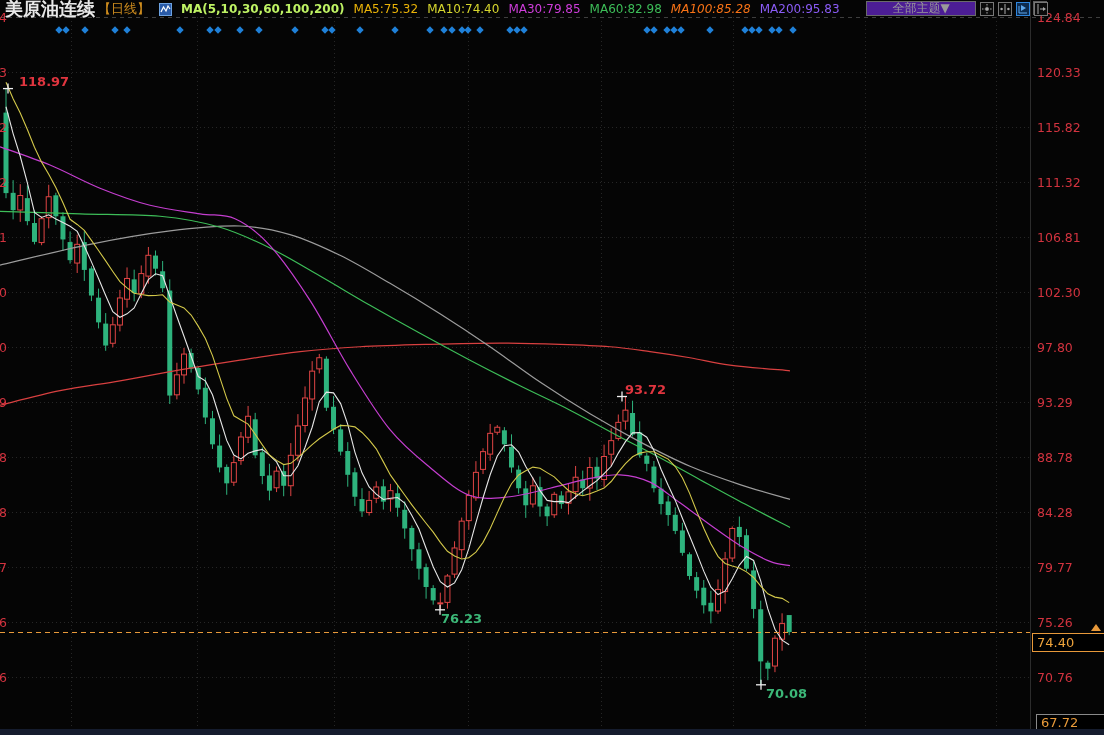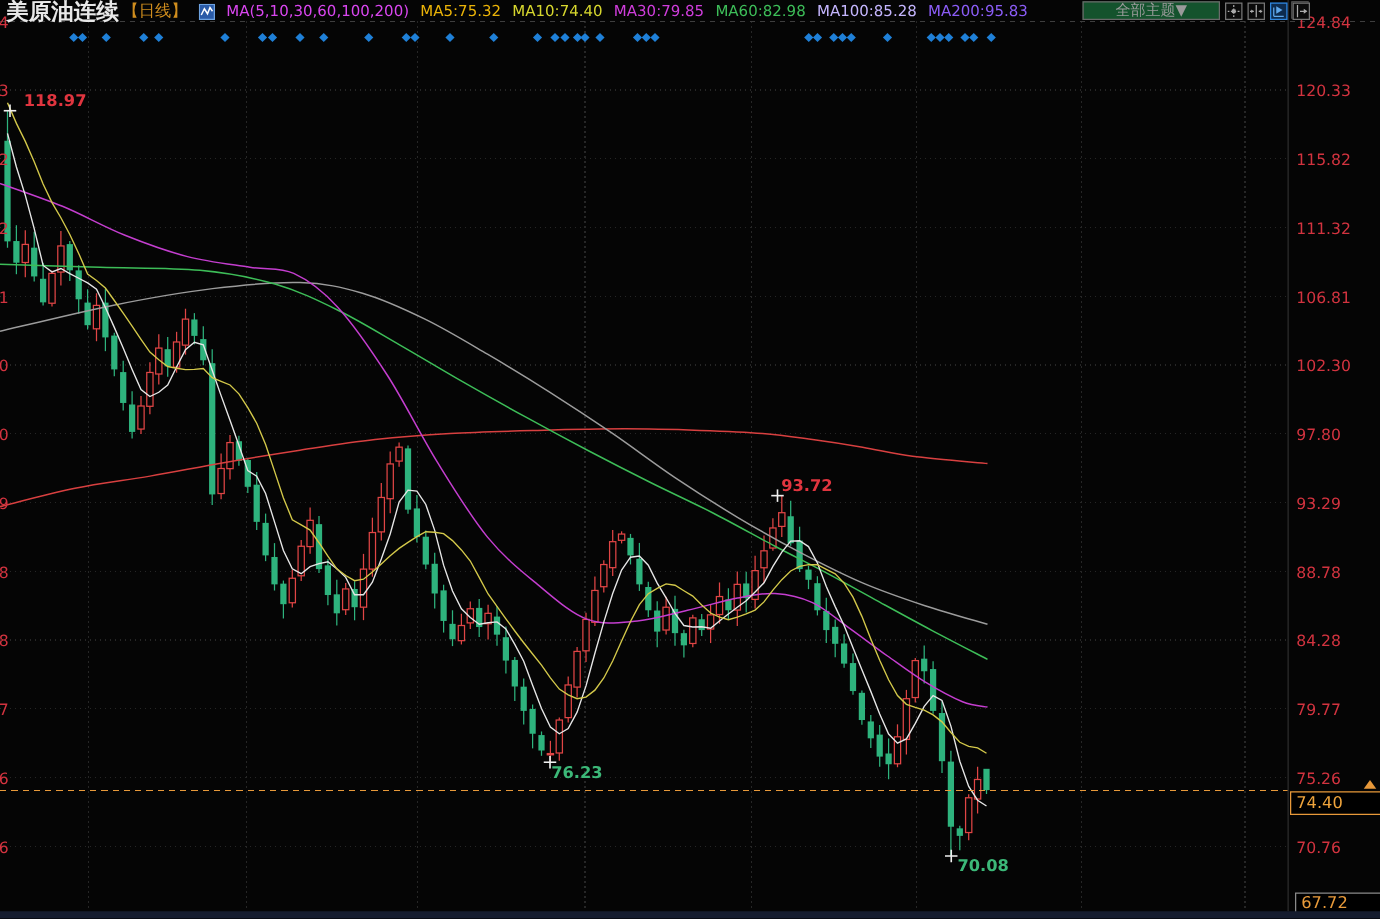--- a/index.html
+++ b/index.html
@@ -3,26 +3,26 @@
 <meta charset="utf-8">
 <style>
   html,body{margin:0;padding:0;background:#000;}
   #stage{position:relative;width:1104px;height:735px;background:#050505;overflow:hidden;
          font-family:"DejaVu Sans","Liberation Sans",sans-serif;}
   
   #header{position:absolute;left:5px;top:1px;height:16px;display:flex;align-items:center;gap:9px;
           font-size:12px;white-space:nowrap;z-index:5;}
   .sym{color:#e8e8e8;font-weight:bold;font-size:18px;}
   .period{color:#cf8d1e;font-size:13px;text-align:center;}
-  .maf{color:#d946ef;}
+  .maf{color:#bef264;font-weight:bold;}
   .ma-item{font-size:12px;}
   .hicon{width:13px;height:13px;display:inline-block;}
   
   #toolbar{position:absolute;left:866px;top:1px;display:flex;align-items:center;gap:4px;z-index:6;}
-  #themes{width:108px;height:13px;border:1px solid #6a6a6a;background:#14532d;color:#9a9a9a;
+  #themes{width:108px;height:13px;border:1px solid #6a6a6a;background:#4c1d95;color:#9a9a9a;
           font-size:12px;line-height:13px;text-align:center;cursor:pointer;}
   .tbtn{width:14px;height:14px;border:1px solid #777;background:#0a0a0a;padding:0;margin:0;
         display:flex;align-items:center;justify-content:center;cursor:pointer;}
   .tbtn.active{border-color:#2f86de;background:#0d2b4e;}
   
   #raxis{position:absolute;left:1030px;top:0;width:74px;height:729px;border-left:1px solid #2c2c2c;z-index:4;}
   .axlab{position:absolute;left:6px;color:#d2333f;font-size:12.5px;}
   .cutlab{position:absolute;left:-38px;width:45px;text-align:right;color:#d2333f;font-size:12.5px;z-index:3;}
   #lastTag{position:absolute;left:1px;width:69px;height:17px;border:1px solid #e8993a;background:#000;
            color:#efa43c;font-size:13px;line-height:17px;padding-left:4px;}
@@ -347,21 +347,21 @@
       <svg width="13" height="13">
           <rect x="0.5" y="0.5" width="12" height="12" fill="#2a5ba8" stroke="#6da2e0"></rect>
           <polyline points="2,9 4.5,4 7,8 9,3 11,6" fill="none" stroke="#fff" stroke-width="1.2"></polyline>
         </svg>
     </span>
     <span class="maf">MA(5,10,30,60,100,200)</span>
     <span class="ma-item" style="color: #eab308;">MA5:75.32</span>
     <span class="ma-item" style="color: rgb(214, 214, 46);">MA10:74.40</span>
     <span class="ma-item" style="color: rgb(207, 61, 219);">MA30:79.85</span>
     <span class="ma-item" style="color: rgb(61, 189, 88);">MA60:82.98</span>
-    <span class="ma-item" style="color: #c4b5fd;">MA100:85.28</span>
+    <span class="ma-item" style="color: #f97316; font-style: italic;">MA100:85.28</span>
     <span class="ma-item" style="color: #8b5cf6;">MA200:95.83</span>
   </div>
 
   <div id="toolbar">
     <div id="themes">全部主题▼</div>
     <button class="tbtn" title="">
       <svg width="10" height="10">
           <path d="M5 0v10M0 5h10" stroke="#aaa" stroke-width="1" stroke-dasharray="1.5 1.2"></path>
           <rect x="3.5" y="3.5" width="3" height="3" fill="#aaa"></rect>
         </svg>

